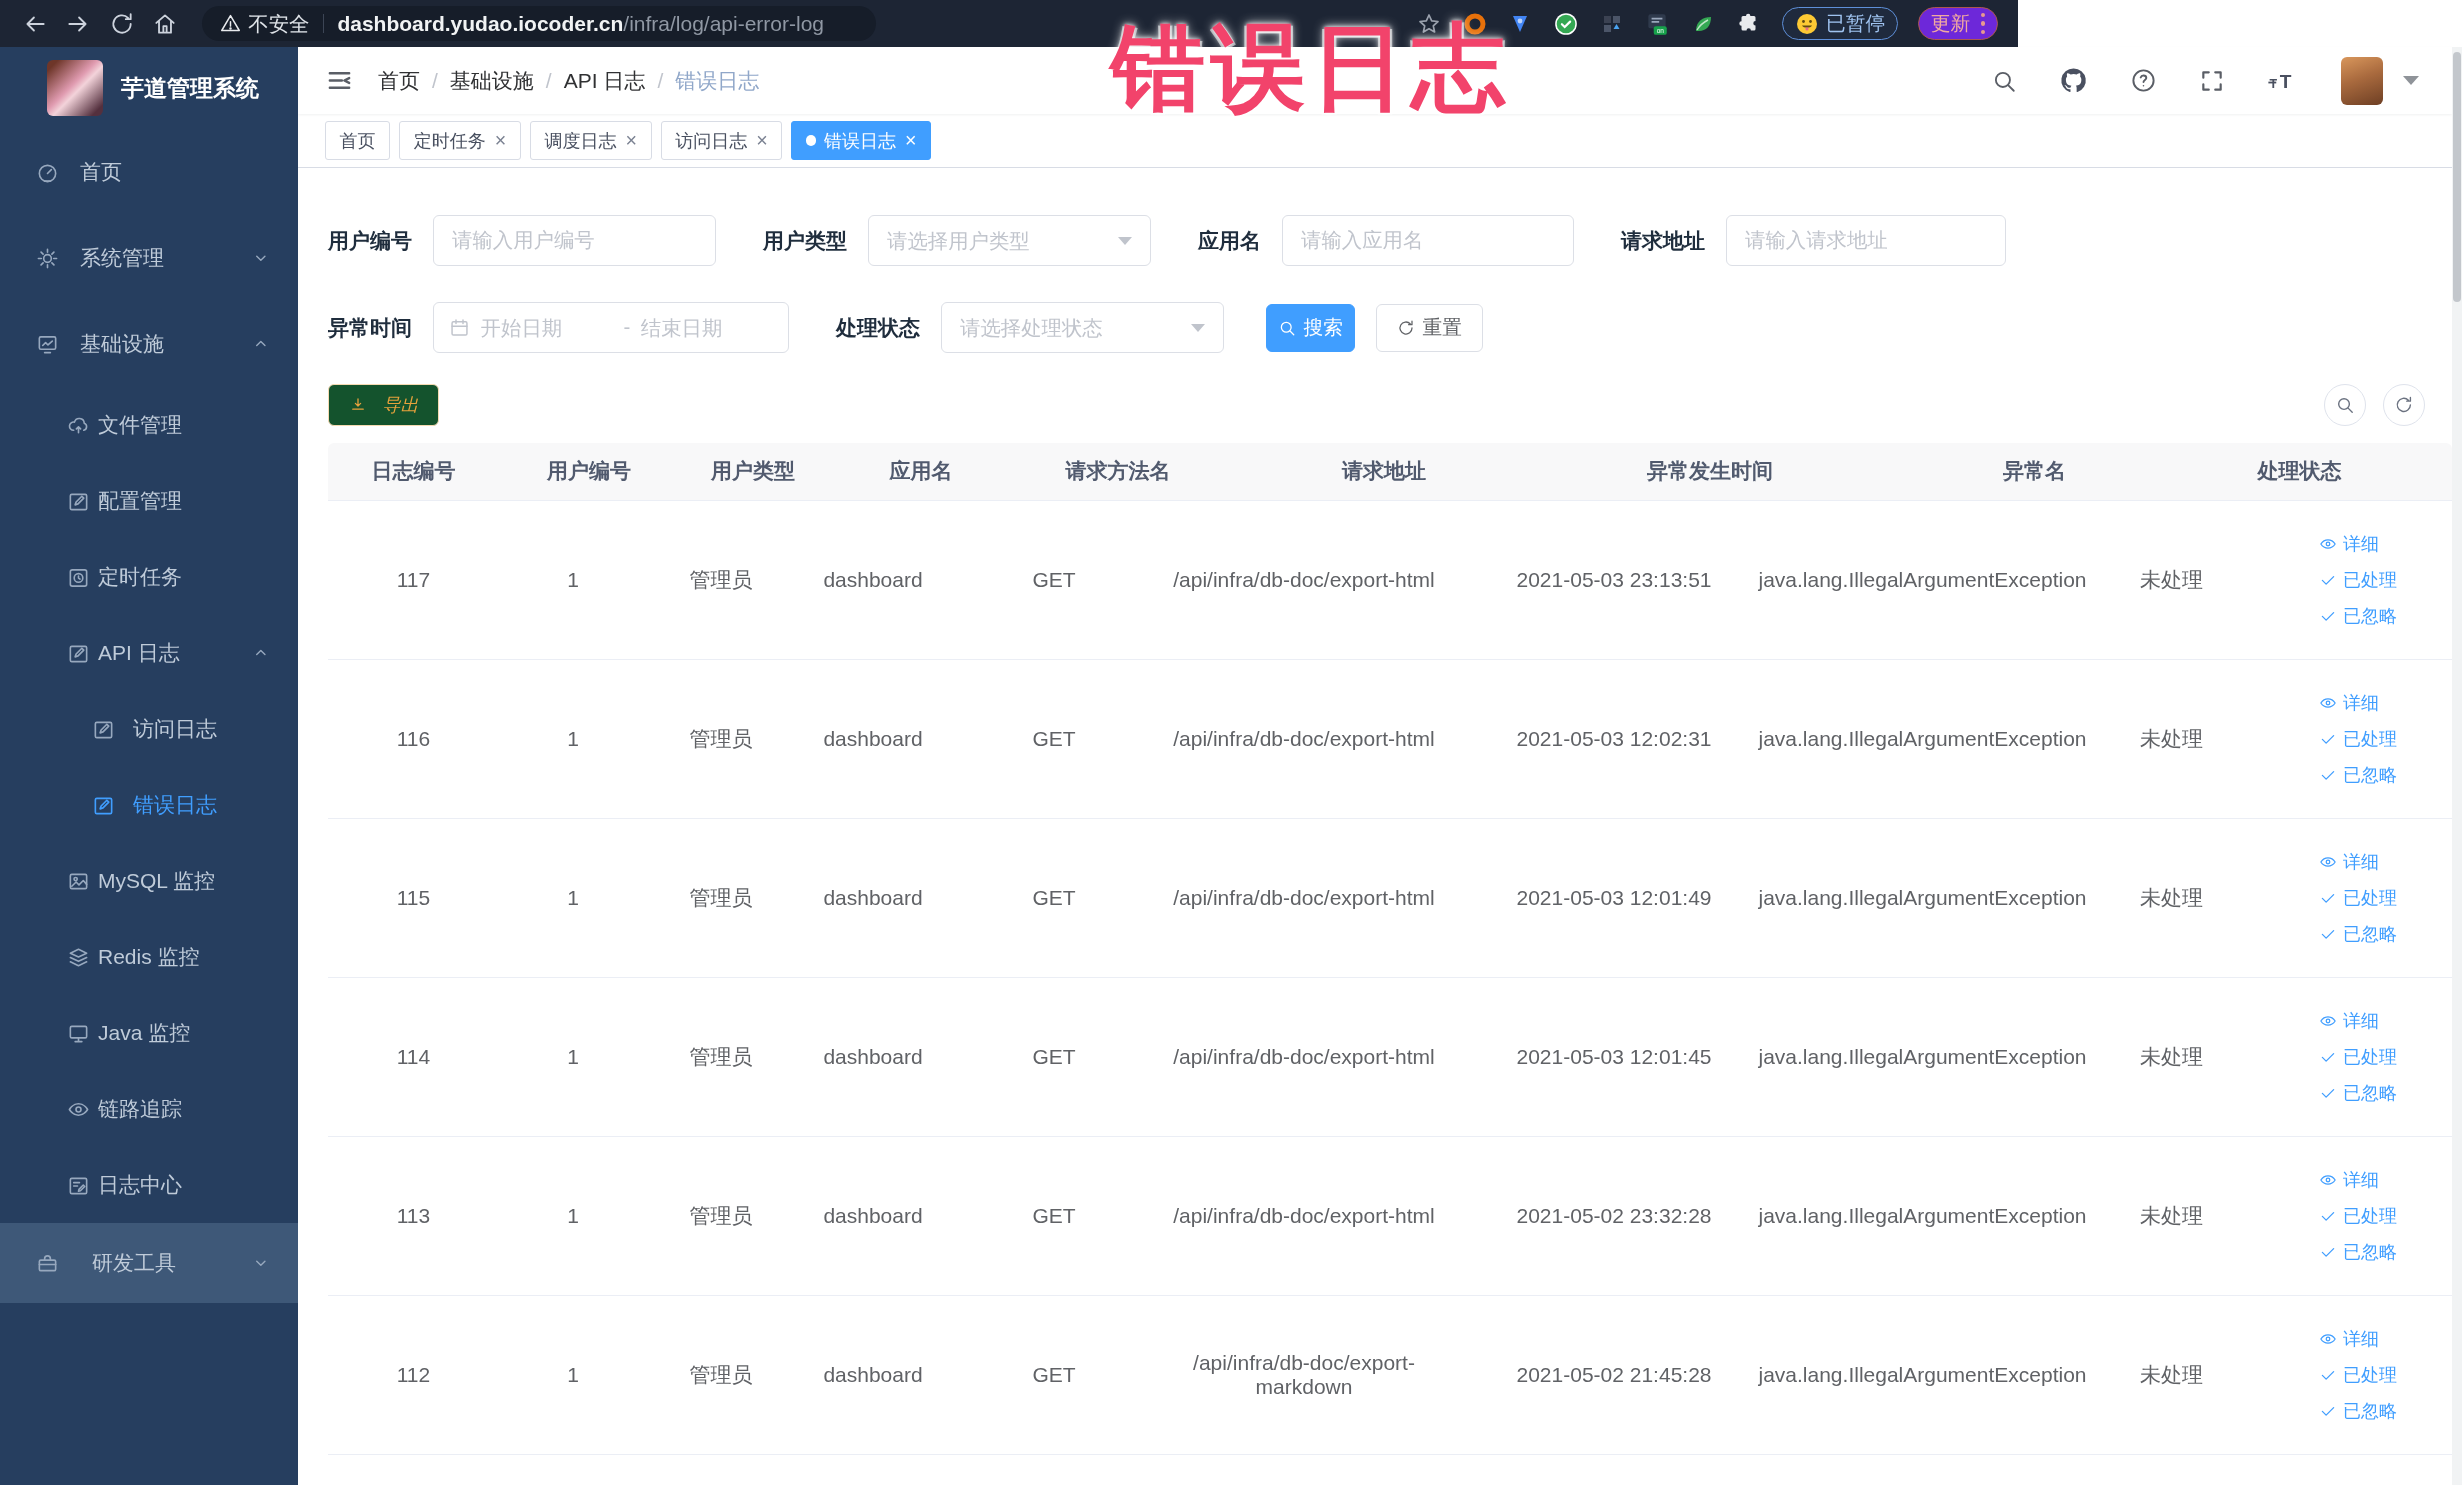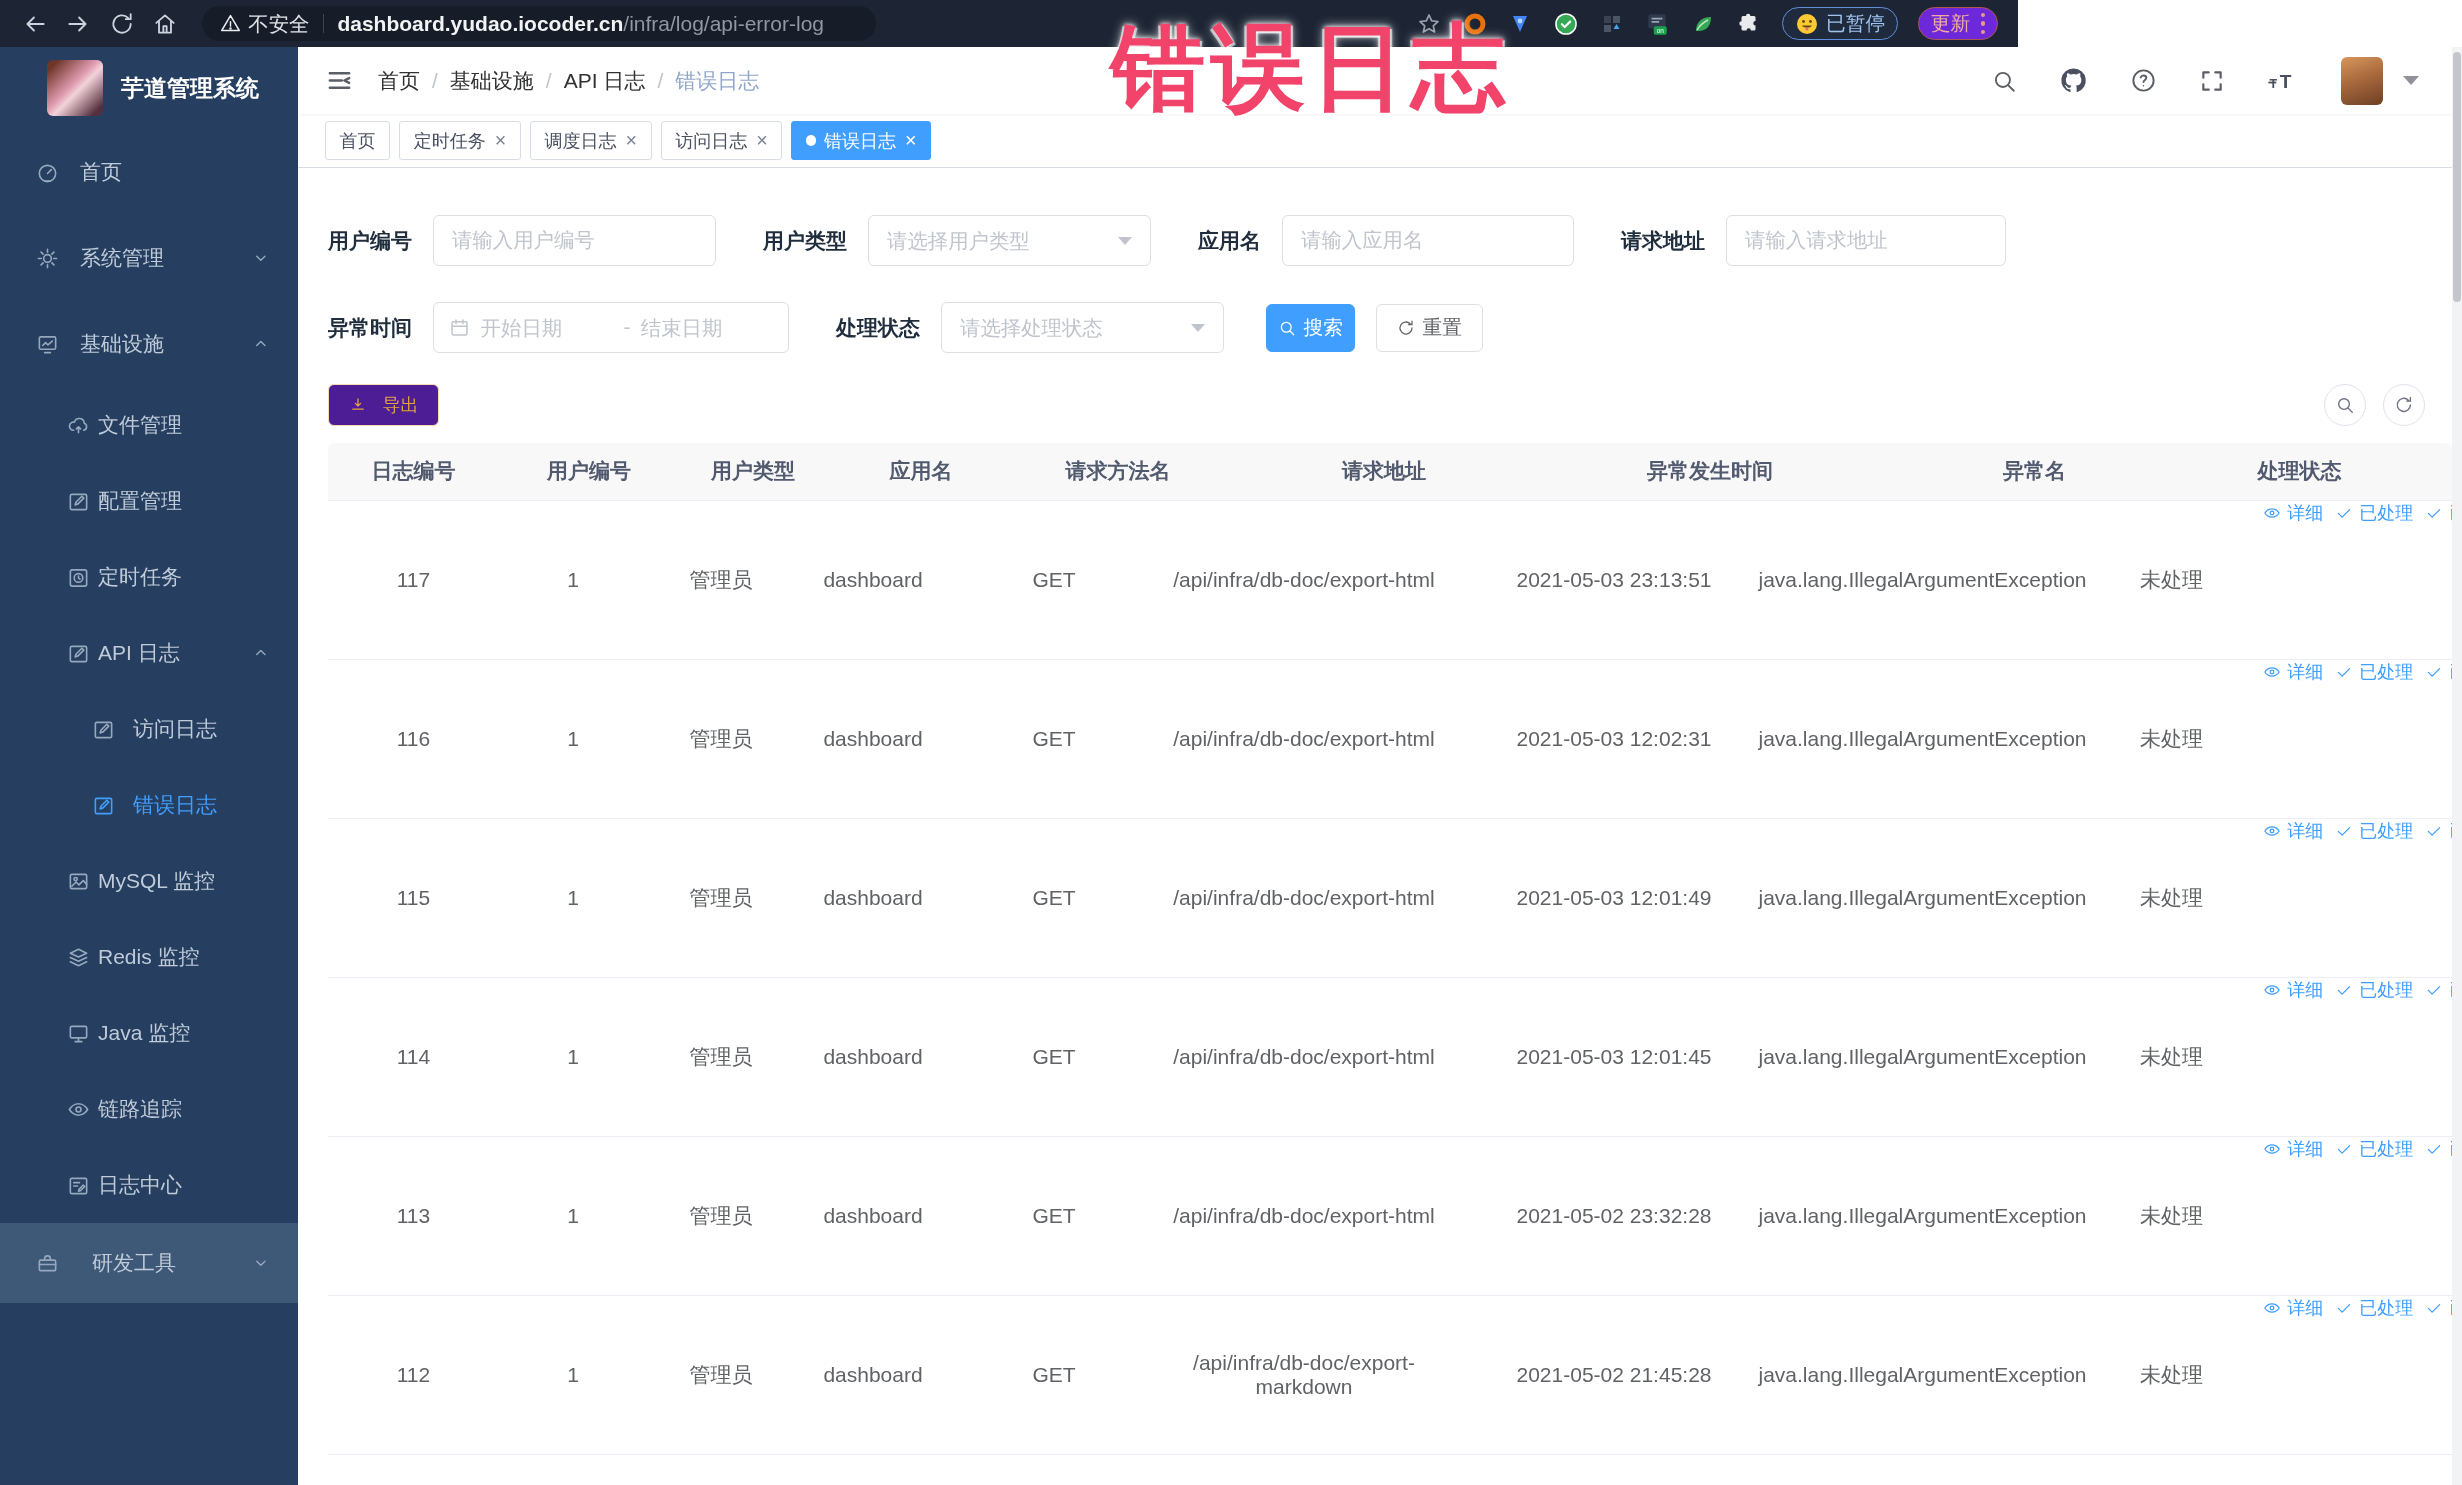--- a/index.html
+++ b/index.html
@@ -82,31 +82,31 @@
   .selectbox{height:51px;border:0.8px solid #dcdfe6;border-radius:6px;display:flex;align-items:center;padding:0 18px;color:#c0c4cc;font-size:20.4px;position:relative;background:#fff;cursor:pointer;}
   .selectbox .ph{flex:1;}
   .sel-caret{width:0;height:0;border-left:7.6px solid transparent;border-right:7.6px solid transparent;border-top:8.3px solid #c0c4cc;}
   .daterange{width:356px;height:51px;border:0.8px solid #dcdfe6;border-radius:6px;display:flex;align-items:center;padding:0 15px;color:#c0c4cc;font-size:20.4px;gap:10.6px;background:#fff;}
   .daterange .dr-sep{color:#c0c4cc;flex:none;}
   .daterange .dr-ph{flex:1;text-align:left;}
   .btn{height:48px;border-radius:6px;display:flex;align-items:center;justify-content:center;font-size:19.7px;cursor:pointer;gap:7.6px;border:0.8px solid transparent;}
   .btn-primary{background:var(--accent);border-color:var(--accent);color:#fff;width:89px;}
   .btn-plain{background:#fff;border-color:#dcdfe6;color:#606266;width:107px;}
   .toolbar{display:flex;align-items:center;margin-top:29px;padding-right:27px;}
-  .btn-export{height:42px;width:111px;background:#4c1d95;border:0.8px solid #f5dab1;color:#e6a23c;font-size:18px;border-radius:6px;display:flex;align-items:center;justify-content:center;gap:16px;cursor:pointer;}
+  .btn-export{height:42px;width:111px;background:#14532d;border:0.8px solid #f5dab1;color:#e6a23c;font-size:18px;border-radius:6px;display:flex;align-items:center;justify-content:center;gap:16px;cursor:pointer;font-style:italic;}
   .circbtn{width:42px;height:42px;border-radius:50%;border:0.8px solid #dfe3ec;display:flex;align-items:center;justify-content:center;color:#6b7280;background:#fff;cursor:pointer;}
   .circ-gap{width:16.7px;}
 
   .tablewrap{margin-top:16.7px;width:2124px;}
   .tgrid{display:grid;grid-template-columns:171px 148px 148px 156px 206px 294px 326px 291px 207px 177px;}
   .thead{height:58px;background:#f8f8f9;border-radius:6px 6px 0 0;border-bottom:0.8px solid #ebeef5;gap:16px;}
   .thead .th{display:flex;align-items:center;justify-content:center;font-size:21px;font-weight:700;color:#515a6e;}
   .trow{height:159px;border-bottom:0.8px solid #ebeef5;}
   .trow .td{display:flex;align-items:center;justify-content:center;font-size:21px;color:#606266;text-align:center;padding:0 4.5px;}
-  .td.actions{flex-direction:row;align-items:flex-start;justify-content:center;gap:12px;padding-left:44px;}
+  .td.actions{flex-direction:column;align-items:flex-start;justify-content:center;gap:12px;padding-left:44px;}
   .alink{display:flex;align-items:center;gap:6px;color:var(--accent);font-size:18px;cursor:pointer;white-space:nowrap;}
 
   
   .scrollbar{position:absolute;right:0;top:47px;width:9.8px;height:1439px;background:#f1f3f4;z-index:40;}
   .scroll-thumb{position:absolute;left:0.8px;top:4.5px;width:8.3px;height:250px;border-radius:4.5px;background:#c3c7cc;}
 
   
   .annotation{position:absolute;left:1111px;top:4.5px;z-index:100;font-size:94px;font-weight:700;letter-spacing:6px;color:var(--annotation);
     text-shadow:0 0 4.5px rgba(255,255,255,.95),0 0 10.6px rgba(255,255,255,.85),2.3px 2.3px 0 rgba(255,255,255,.55),-2.3px 2.3px 0 rgba(255,255,255,.55);}
 </style>

